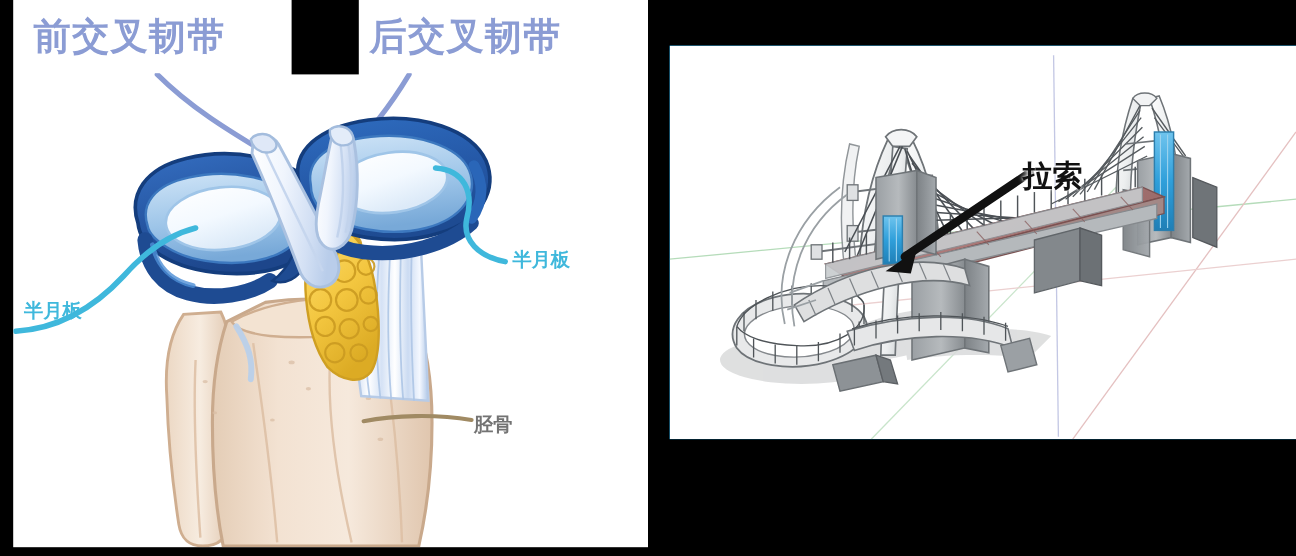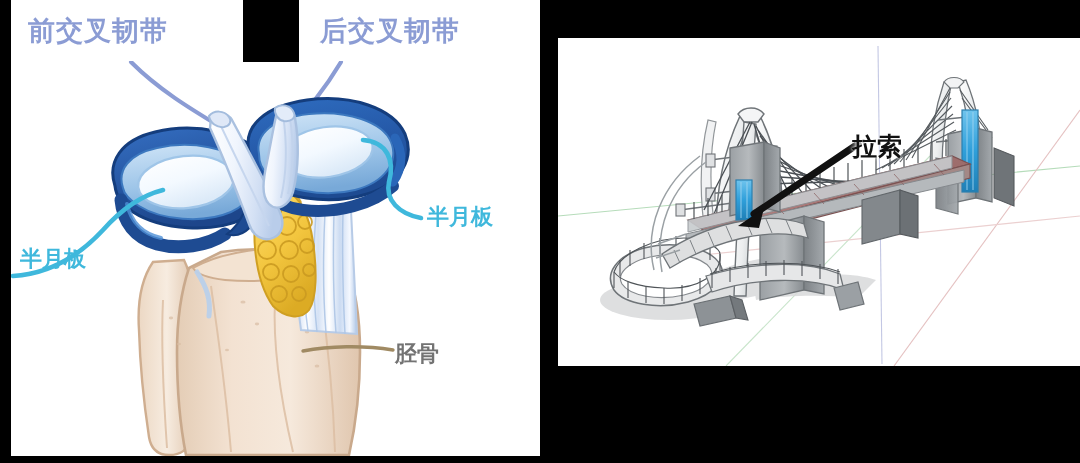--- a/index.html
+++ b/index.html
@@ -44,34 +44,34 @@
     background: #000000;
     z-index: 40;
   }
 
   .hdr-label {
     position: absolute;
     z-index: 50;
     background: #ffffff;
     color: #8b9cd4;
     font-weight: 700;
-    font-size: 27px;
+    font-size: 31px;
     line-height: 40px;
     letter-spacing: 1px;
     white-space: nowrap;
     font-family: "DejaVu Sans", "Liberation Sans", sans-serif;
   }
   #hdr-acl { left: 11px;  top: 7px;  padding: 4px 6px 10px 6px; }
-  #hdr-pcl { left: 291px; top: 7px;  padding: 4px 6px 10px 6px; margin-left: 12px; }
+  #hdr-pcl { left: 291px; top: 7px;  padding: 4px 6px 10px 6px; }
 
   .anat-label {
     position: absolute;
     z-index: 30;
     font-weight: 700;
-    font-size: 22px;
+    font-size: 16px;
     line-height: 26px;
     white-space: nowrap;
     font-family: "DejaVu Sans", "Liberation Sans", sans-serif;
   }
   #lbl-men-left  { left: 9px;   top: 246px; color: #3fb8dc; }
   #lbl-men-right { left: 416px; top: 204px; color: #3fb8dc; }
   #lbl-tibia     { left: 384px; top: 341px; color: #737373; }
 
   #knee-svg {
     position: absolute;

